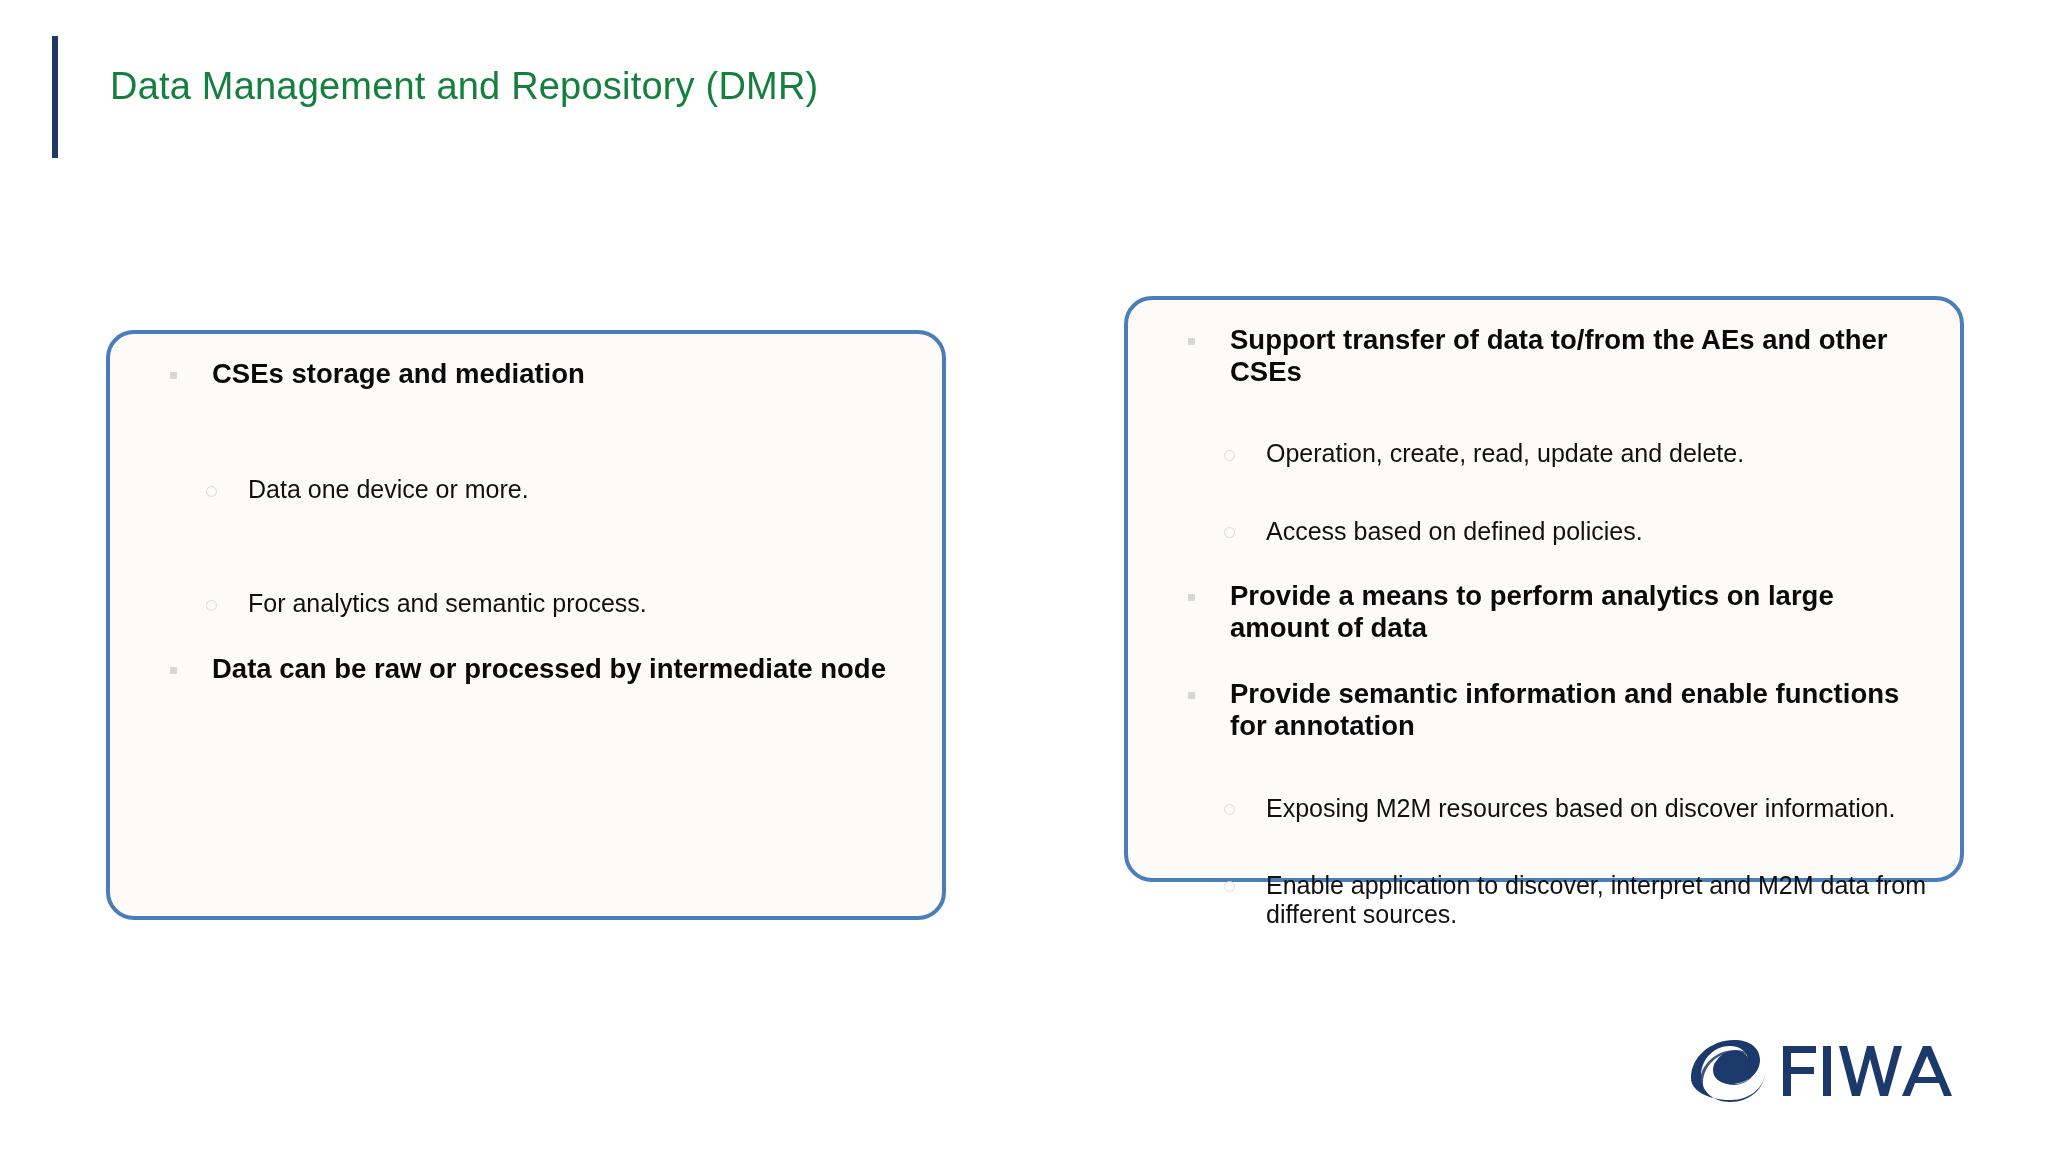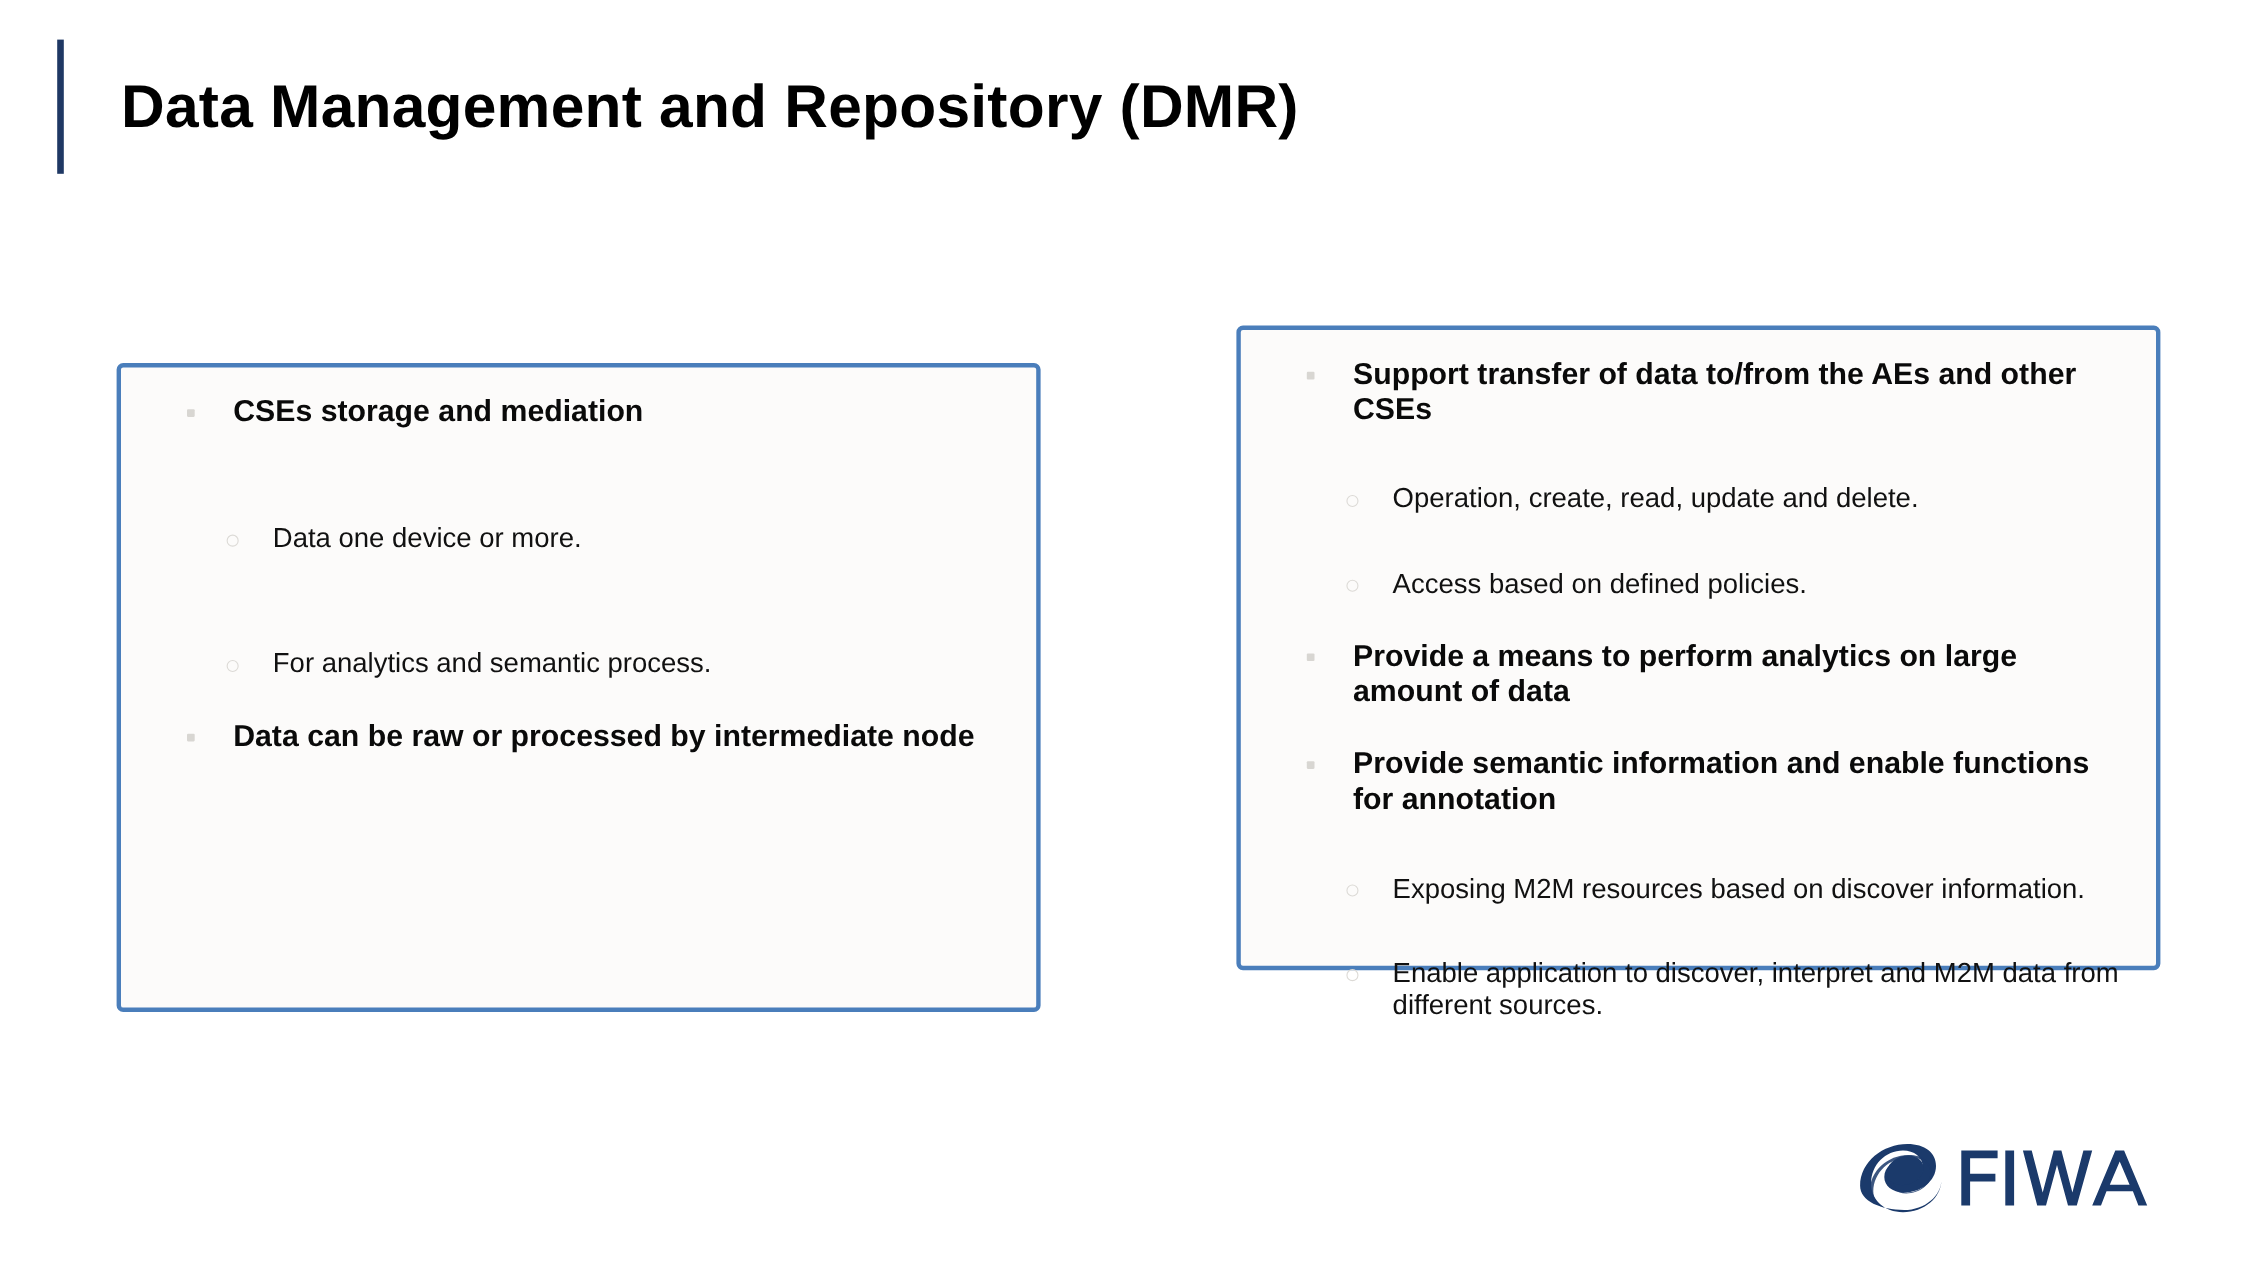--- a/index.html
+++ b/index.html
@@ -22,34 +22,34 @@
     left: 52px;
     top: 36px;
     width: 6px;
     height: 122px;
     background: #1F3864;
   }
   #page-title {
     position: absolute;
     left: 110px;
     top: 66px;
-    font-size: 55px;
-    font-weight: 700;
-    color: #000000;
+    font-size: 38px;
+    font-weight: 400;
+    color: #15803d;
     letter-spacing: 0.2px;
     white-space: nowrap;
     line-height: 1.1;
   }
 
   
   .content-box {
     position: absolute;
     box-sizing: border-box;
     border: 4px solid #4A7EBB;
-    border-radius: 6px;
+    border-radius: 28px;
     background: #FCFBFA;
   }
   #box-left {
     left: 106px;
     top: 330px;
     width: 840px;
     height: 590px;
   }
   #box-right {
     left: 1124px;

